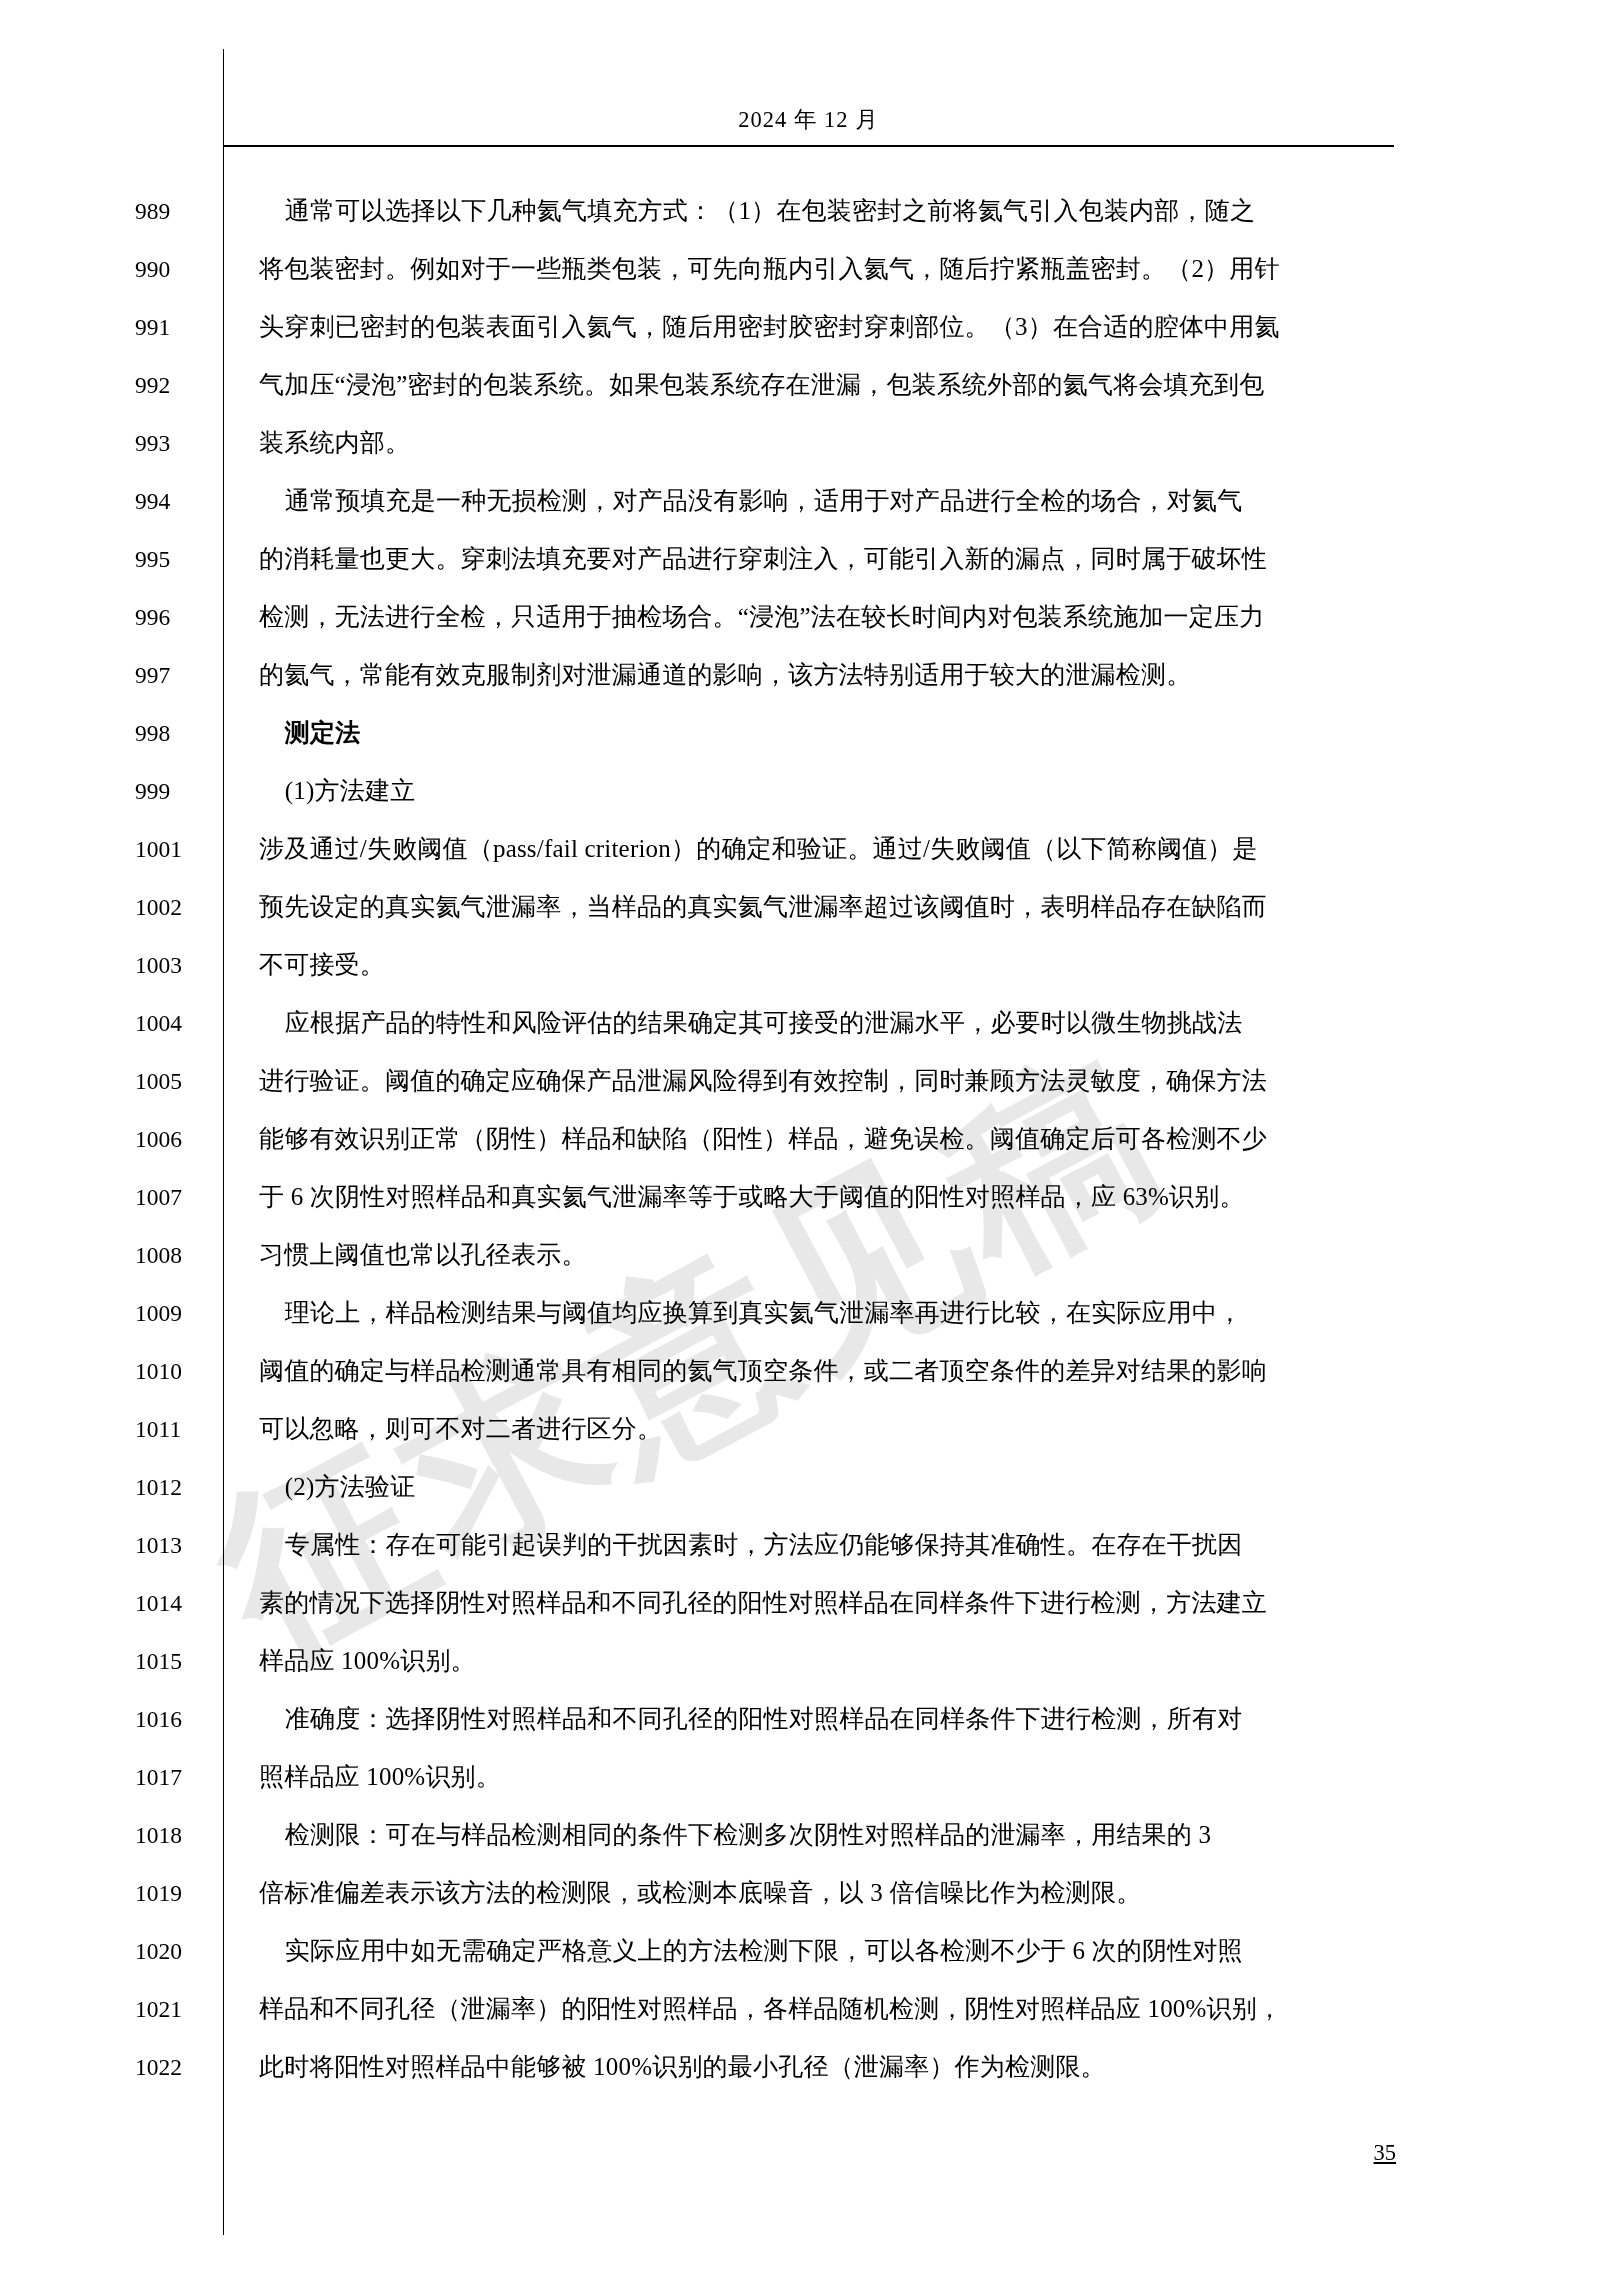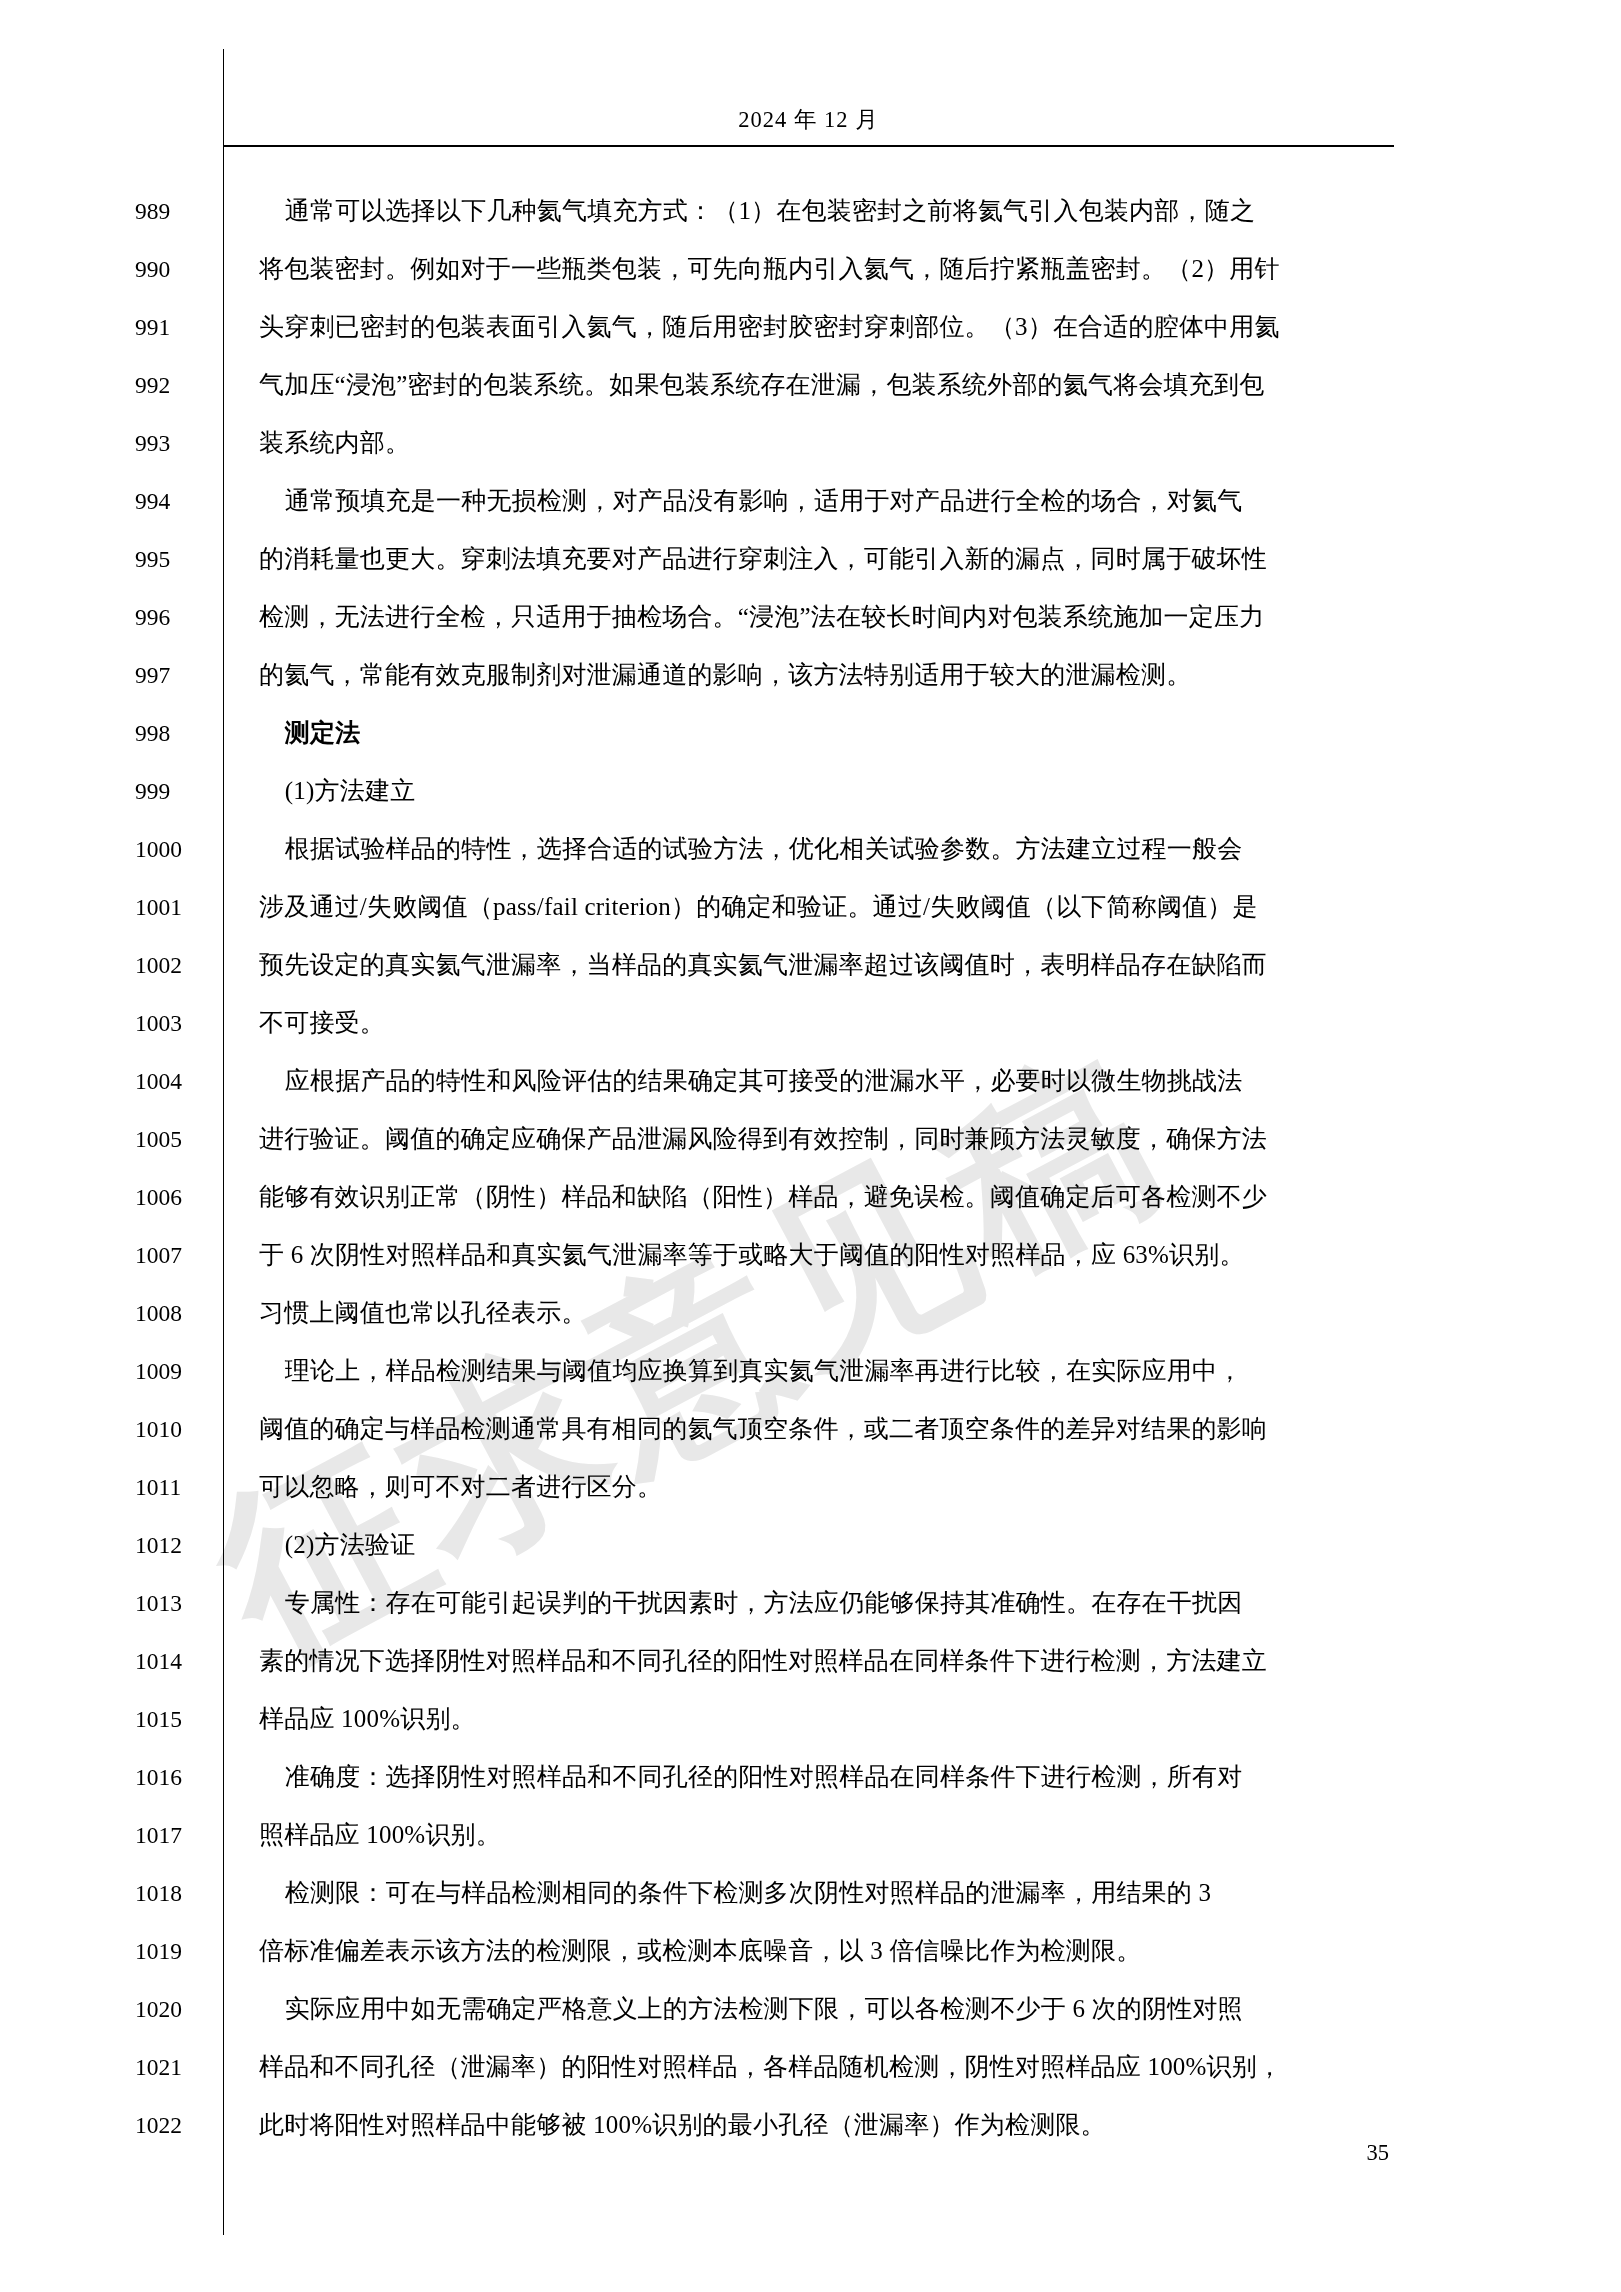--- a/index.html
+++ b/index.html
@@ -108,24 +108,25 @@
     font-size: 25px;
     line-height: 58px;
     white-space: pre;
     letter-spacing: 0.2px;
   }
   .bold { font-weight: bold; }
 
   
   .page-number {
     position: absolute;
-    right: 232px;
+    right: 225px;
     bottom: 127px;
     font-size: 22.5px;
     z-index: 2;
+    text-decoration: underline;
   }
 </style>
 </head>
 <body>
 
 <div class="page">
 
   <div class="watermark">
     <span class="wm1">征求意见稿</span>
   </div>
@@ -175,24 +176,20 @@
       </div>
       <div class="ln-row">
         <div class="ln-num">998</div>
         <div class="ln-text bold">    测定法</div>
       </div>
       <div class="ln-row">
         <div class="ln-num">999</div>
         <div class="ln-text">    (1)方法建立</div>
       </div>
       <div class="ln-row">
-        <div class="ln-num">1000</div>
-        <div class="ln-text">    根据试验样品的特性，选择合适的试验方法，优化相关试验参数。方法建立过程一般会</div>
-      </div>
-      <div class="ln-row">
         <div class="ln-num">1001</div>
         <div class="ln-text">涉及通过/失败阈值（pass/fail criterion）的确定和验证。通过/失败阈值（以下简称阈值）是</div>
       </div>
       <div class="ln-row">
         <div class="ln-num">1002</div>
         <div class="ln-text">预先设定的真实氦气泄漏率，当样品的真实氦气泄漏率超过该阈值时，表明样品存在缺陷而</div>
       </div>
       <div class="ln-row">
         <div class="ln-num">1003</div>
         <div class="ln-text">不可接受。</div>

